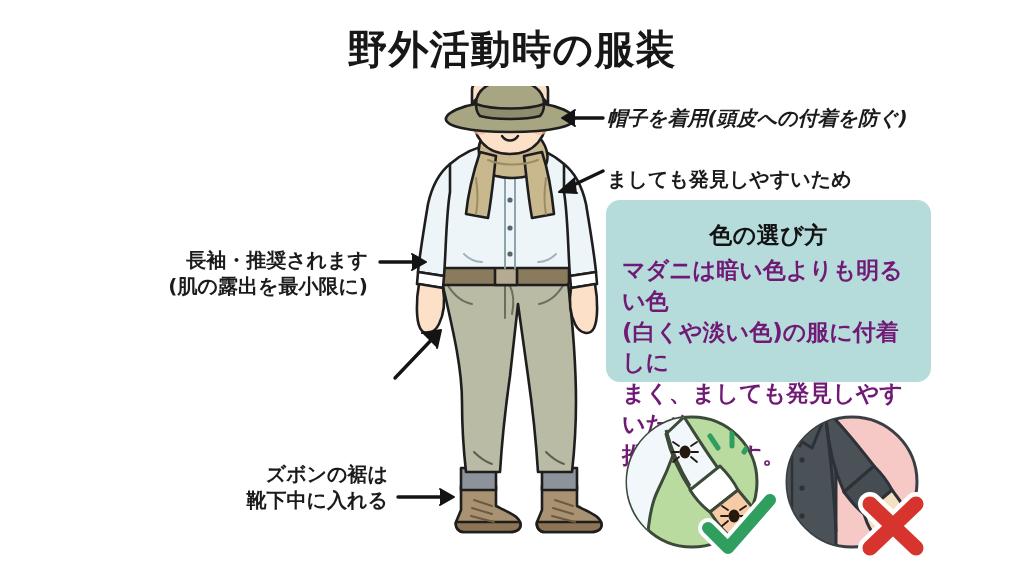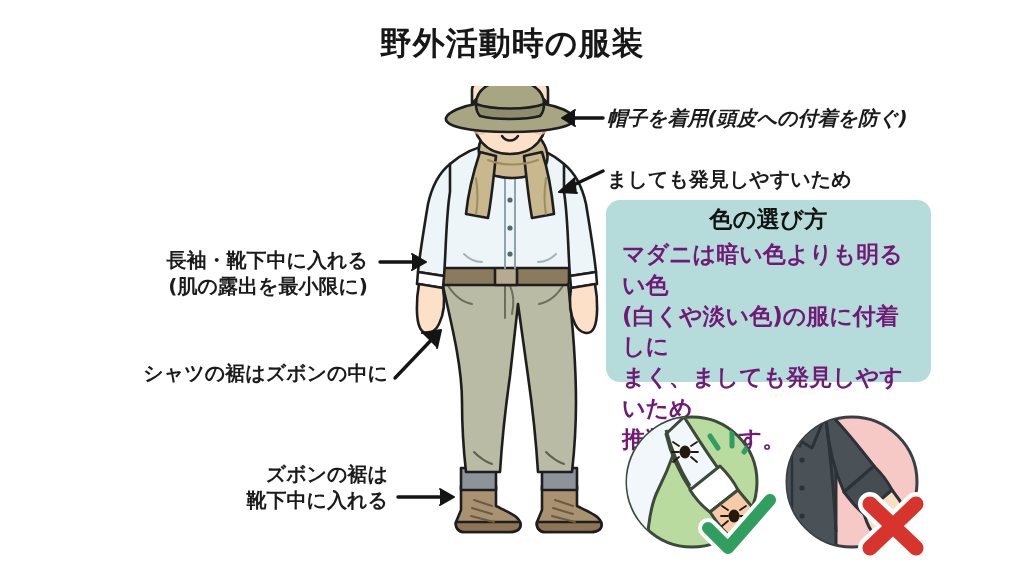--- a/index.html
+++ b/index.html
@@ -18,21 +18,21 @@
     -webkit-font-smoothing: antialiased;
   }
 
   
   #page-title {
     position: absolute;
     top: 22px;
     left: 0;
     width: 1024px;
     text-align: center;
-    font-size: 32px;
+    font-size: 40px;
     font-weight: 700;
     letter-spacing: 1px;
     color: #171717;
     white-space: nowrap;
   }
 
   
   .annot {
     position: absolute;
     font-size: 20px;
@@ -50,21 +50,21 @@
   
   #color-card {
     position: absolute;
     left: 606px;
     top: 200px;
     width: 325px;
     height: 182px;
     background: #b5dcdb;
     border-radius: 14px;
     box-sizing: border-box;
-    padding: 0 14px 10px 14px;
+    padding: 16px 14px 10px 14px;
   }
   #color-card-title {
     text-align: center;
     font-size: 23px;
     font-weight: 700;
     color: #131313;
     margin: 4px 0 4px 0;
     letter-spacing: 0.5px;
   }
   #color-card-body {
@@ -204,32 +204,31 @@
   <div class="arrow" style="left:553px; top:168px;">
     <svg width="52" height="30" viewBox="0 0 52 30" xmlns="http://www.w3.org/2000/svg">
       <g stroke="#141414" stroke-width="3.4" fill="none" stroke-linecap="round" stroke-linejoin="round">
         <line x1="50" y1="3" x2="10" y2="22"></line>
         <polyline points="22,10 6,24 24,25" fill="#141414" stroke-width="2"></polyline>
       </g>
     </svg>
   </div>
   <div class="annot right" style="left:607px; top:166px;">ましても発見しやすいため</div>
 
-  <div class="annot left" style="left:118px; top:247px; width:250px;">長袖・靴下中に入れる
+  <div class="annot left" style="left:118px; top:247px; width:250px;">長袖・推奨されます
 (肌の露出を最小限に)</div>
   <div class="arrow" style="left:378px; top:252px;">
     <svg width="52" height="20" viewBox="0 0 52 20" xmlns="http://www.w3.org/2000/svg">
       <g stroke="#141414" stroke-width="3.4" fill="none" stroke-linecap="round" stroke-linejoin="round">
         <line x1="2" y1="10" x2="44" y2="10"></line>
         <polyline points="34,2 48,10 34,18" fill="#141414" stroke-width="2"></polyline>
       </g>
     </svg>
   </div>
 
-  <div class="annot left" style="left:108px; top:360px; width:280px;">シャツの裾はズボンの中に</div>
   <div class="arrow" style="left:392px; top:325px;">
     <svg width="56" height="56" viewBox="0 0 56 56" xmlns="http://www.w3.org/2000/svg">
       <g stroke="#141414" stroke-width="3.4" fill="none" stroke-linecap="round" stroke-linejoin="round">
         <line x1="3" y1="53" x2="45" y2="9"></line>
         <polyline points="30,8 49,5 45,23" fill="#141414" stroke-width="2"></polyline>
       </g>
     </svg>
   </div>
 
   <div class="annot left" style="left:178px; top:461px; width:210px;">ズボンの裾は

